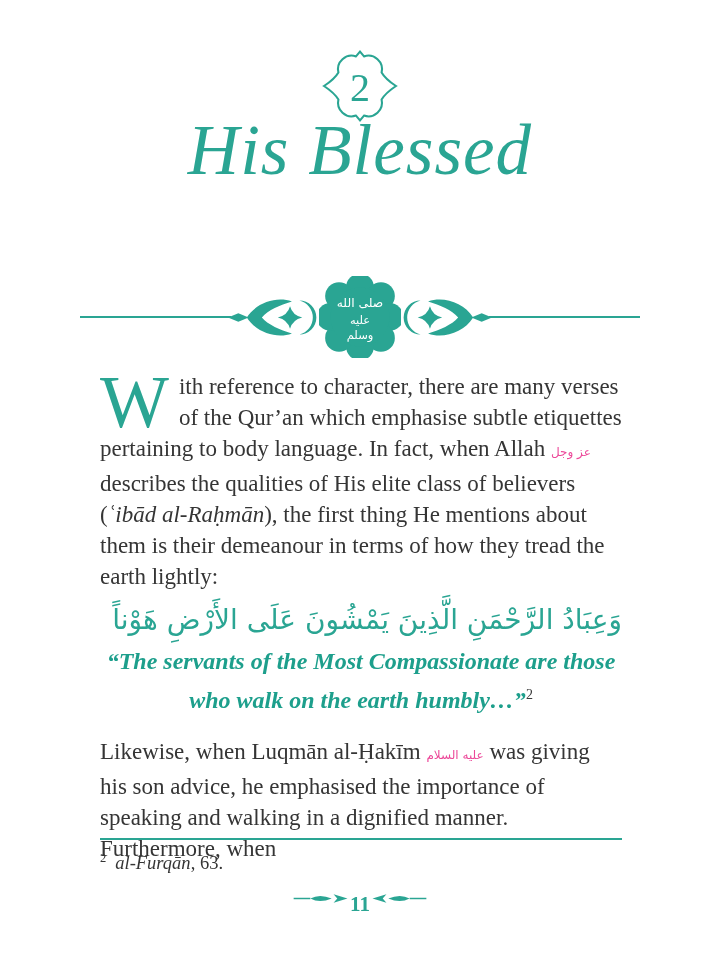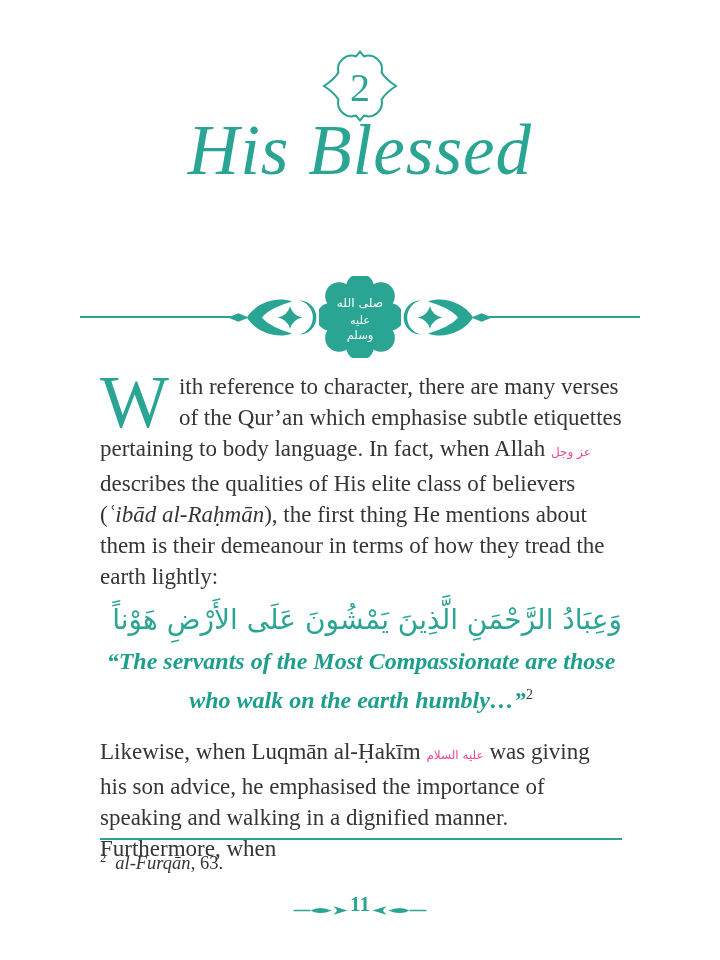--- a/index.html
+++ b/index.html
@@ -45,21 +45,21 @@
   .p2{margin:19px 0 9px 0;}
   p{margin:0;}
   
   .footnote-block{position:absolute;top:838px;left:100px;width:522px;}
   .footnote-rule{height:2px;background:#2AA593;}
   .footnote-text{padding-top:11px;font-size:18.5px;color:#353535;}
   .footnote-marker{vertical-align:super;font-size:12.5px;margin-right:9px;}
   
   .footer{
     position:absolute;top:892px;left:0;width:100%;
-    display:flex;align-items:flex-end;justify-content:center;
+    display:flex;align-items:flex-start;justify-content:center;
   }
   .page-number{font-size:21px;font-weight:bold;color:#2AA593;}
 </style>
 </head>
 <body>
 
 <div class="page">
 
   <div class="chapter-head">
     <div class="frame-wrap">

